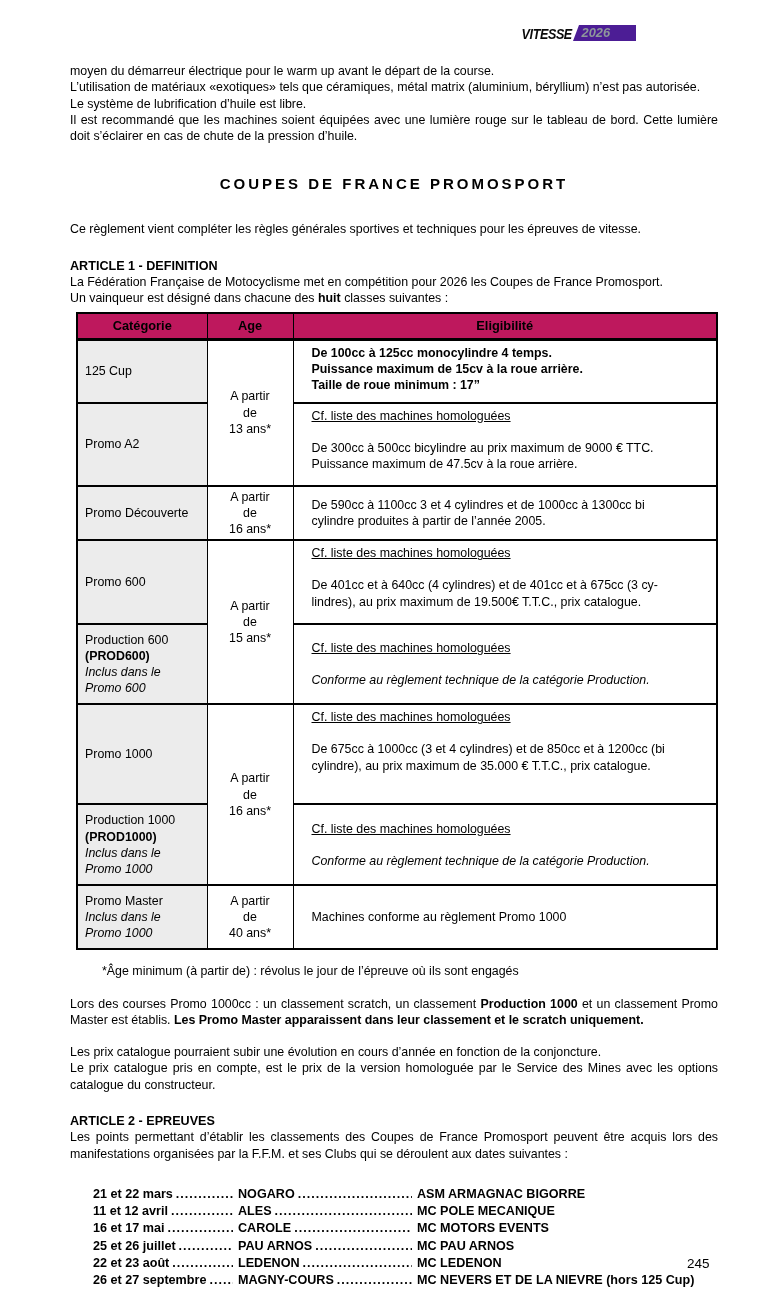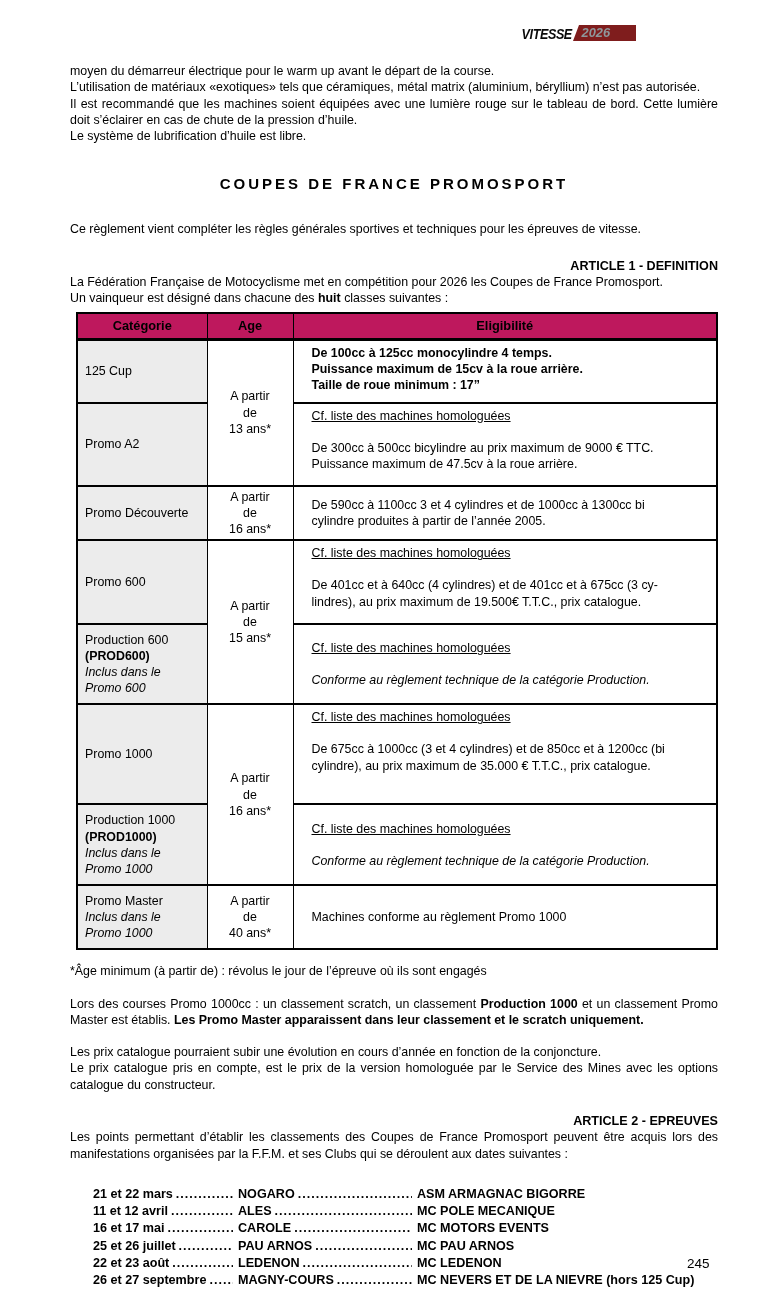--- a/index.html
+++ b/index.html
@@ -14,41 +14,41 @@
   
   .logo { position:absolute; top:24px; left:0; width:636px; height:20px; }
   .logo-brand {
     position:absolute; right:64px; top:1px;
     font-style:italic; font-weight:bold; font-size:15px; letter-spacing:-0.5px;
     transform:scaleX(.84); transform-origin:right center; color:#0b0b0b;
     white-space:nowrap;
   }
   .logo-bar {
     position:absolute; right:0; top:1px; width:63px; height:16px;
-    background:#7f1d1d;
+    background:#4c1d95;
     clip-path:polygon(6px 0, 100% 0, 100% 100%, 0 100%);
     display:flex; align-items:flex-start;
   }
   .logo-year {
     font-style:italic; font-weight:bold; font-size:13.5px; color:#8e979b;
     padding-left:9px; transform:scaleX(.95); transform-origin:left center;
     line-height:16px;
   }
 
   
   .content { position:absolute; left:70px; top:63px; width:648px; }
   p { margin:0; font-size:12.4px; line-height:16.3px; text-align:justify; }
   .section-title {
     margin:28px 0 0 0; text-align:center;
     font-weight:bold; font-size:15px; letter-spacing:3px; line-height:24px;
   }
   .section-intro { margin-top:25px; }
-  .article-heading { margin:20px 0 0 12px; font-size:12.6px; font-weight:bold; line-height:16.3px;text-align:right; }
+  .article-heading { margin:20px 0 0 0; font-size:12.6px; font-weight:bold; line-height:16.3px; }
   b { font-weight:bold; }
-  .footnote { margin-top:13px; }
+  .footnote { margin-top:13px;margin-left:32px; }
   .mt { margin-top:16px; }
 
   
   table.categories-table {
     border-collapse:collapse; table-layout:fixed;
     margin:5px 0 0 6px; width:640px;
     font-size:12.4px; line-height:16.2px;
   }
   .categories-table col.c1 { width:130px; }
   .categories-table col.c2 { width:86px; }
@@ -98,22 +98,22 @@
     <span class="logo-brand">VITESSE</span>
     <span class="logo-bar">
       <span class="logo-year">2026</span>
     </span>
   </div>
 
   <div class="content">
 
     <p>moyen du démarreur électrique pour le warm up avant le départ de la course.</p>
     <p>L’utilisation de matériaux «exotiques» tels que céramiques, métal matrix (aluminium, béryllium) n’est pas autorisée.</p>
+    <p>Le système de lubrification d’huile est libre.</p>
     <p>Il est recommandé que les machines soient équipées avec une lumière rouge sur le tableau de bord. Cette lumière doit s’éclairer en cas de chute de la pression d’huile.</p>
-    <p>Le système de lubrification d’huile est libre.</p>
 
     <div class="section-title">COUPES DE FRANCE PROMOSPORT</div>
     <p class="section-intro">Ce règlement vient compléter les règles générales sportives et techniques pour les épreuves de vitesse.</p>
 
     <div class="article-heading">ARTICLE 1 - DEFINITION</div>
     <p><span>La Fédération Française de Motocyclisme met en compétition pour 2026 les Coupes de France Promosport.</span><br><span>Un vainqueur est désigné dans chacune des </span><b>huit</b><span> classes suivantes :</span></p>
 
     <table class="categories-table">
       <colgroup>
           <col class="c1">

